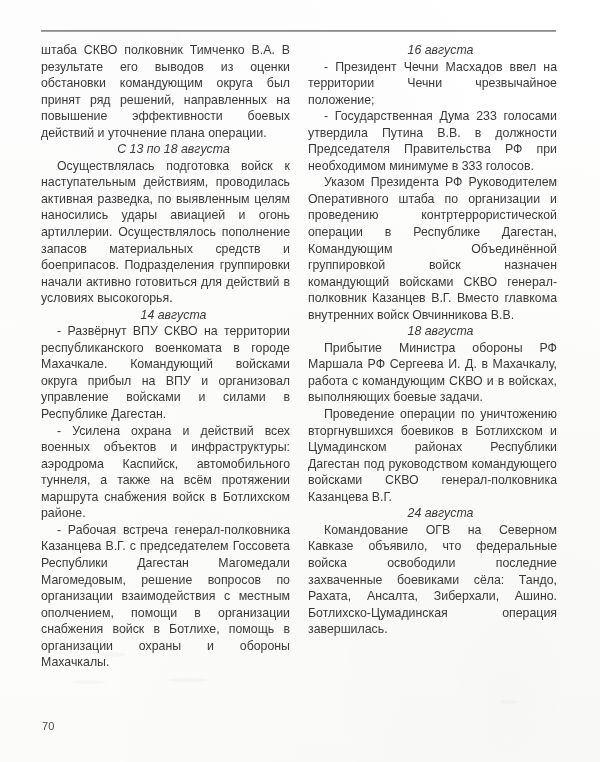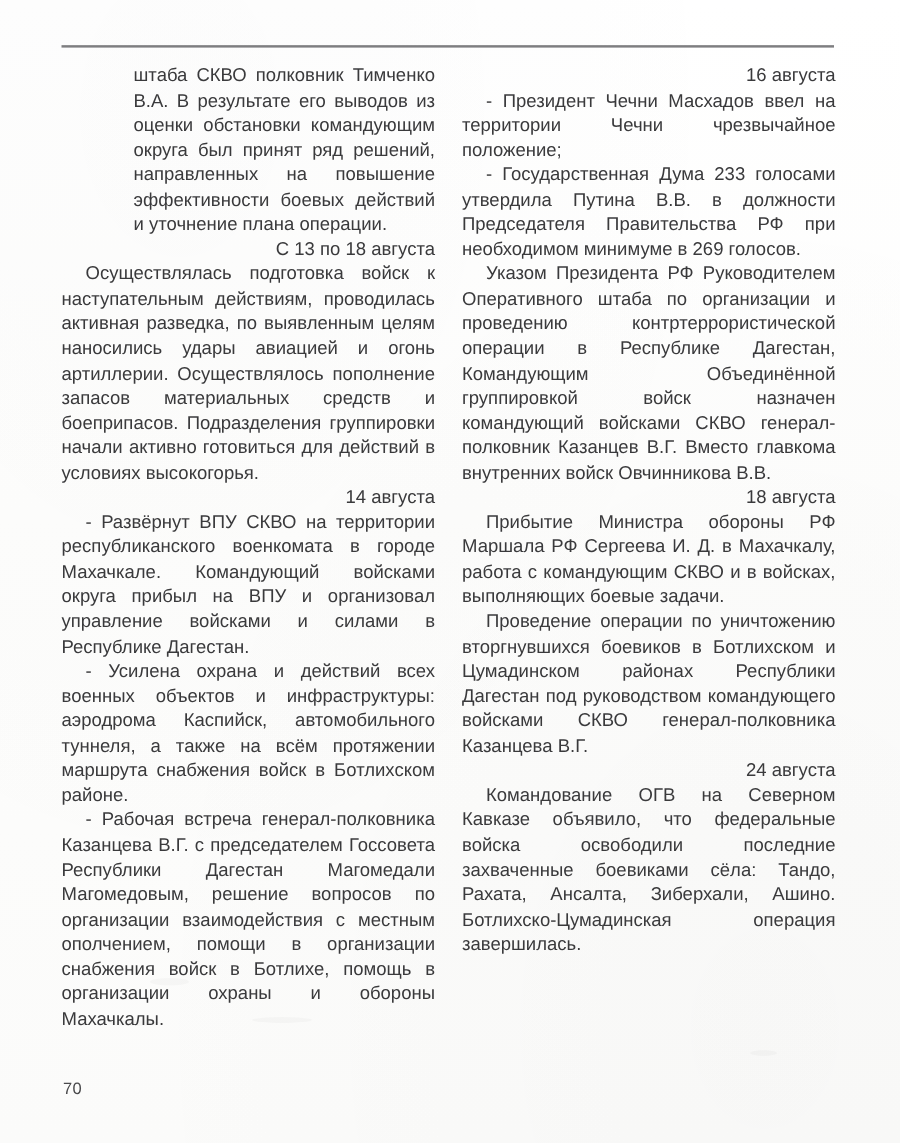--- a/index.html
+++ b/index.html
@@ -59,28 +59,28 @@
     text-justify: inter-word;
     hyphens: none;
     -webkit-hyphens: none;
   }
   .col p {
     margin: 0;
     text-indent: 16px;
   }
   .col p.noindent {
     text-indent: 0;
-    margin-left: 48px;
   }
   .heading {
     margin: 0;
-    text-align: right;
+    text-align: center;
     text-indent: 0;
     font-size: 12.35px;
     line-height: 16.55px;
+    font-style: italic;
   }
   .gap-before {
     margin-top: 16.5px;
   }
   .page-number {
     position: absolute;
     left: 42px;
     top: 719px;
     font-size: 11px;
     line-height: 14px;
@@ -109,21 +109,21 @@
         <p class="heading gap-before">С 13 по 18 августа</p>
         <p class="">Осуществлялась подготовка войск к наступательным действиям, проводилась активная разведка, по выявленным целям наносились удары авиацией и огонь артиллерии. Осуществлялось пополнение запасов материальных средств и боеприпасов. Подразделения группировки начали активно готовиться для действий в условиях высокогорья.</p>
         <p class="heading gap-before">14 августа</p>
         <p class="">- Развёрнут ВПУ СКВО на территории республиканского военкомата в городе Махачкале. Командующий войсками округа прибыл на ВПУ и организовал управление войсками и силами в Республике Дагестан.</p>
         <p class="">- Усилена охрана и действий всех военных объектов и инфраструктуры: аэродрома Каспийск, автомобильного туннеля, а также на всём протяжении маршрута снабжения войск в Ботлихском районе.</p>
         <p class="">- Рабочая встреча генерал-полковника Казанцева В.Г. с председателем Госсовета Республики Дагестан Магомедали Магомедовым, решение вопросов по организации взаимодействия с местным ополчением, помощи в организации снабжения войск в Ботлихе, помощь в организации охраны и обороны Махачкалы.</p>
       </div>
     <div class="col" id="col-right">
         <p class="heading">16 августа</p>
         <p class="">- Президент Чечни Масхадов ввел на территории Чечни чрезвычайное положение;</p>
-        <p class="">- Государственная Дума 233 голосами утвердила Путина В.В. в должности Председателя Правительства РФ при необходимом минимуме в 269 голосов.</p>
+        <p class="">- Государственная Дума 233 голосами утвердила Путина В.В. в должности Председателя Правительства РФ при необходимом минимуме в 333 голосов.</p>
         <p class="">Указом Президента РФ Руководителем Оперативного штаба по организации и проведению контртеррористической операции в Республике Дагестан, Командующим Объединённой группировкой войск назначен командующий войсками СКВО генерал-полковник Казанцев В.Г. Вместо главкома внутренних войск Овчинникова В.В.</p>
         <p class="heading gap-before">18 августа</p>
         <p class="">Прибытие Министра обороны РФ Маршала РФ Сергеева И. Д. в Махачкалу, работа с командующим СКВО и в войсках, выполняющих боевые задачи.</p>
         <p class="">Проведение операции по уничтожению вторгнувшихся боевиков в Ботлихском и Цумадинском районах Республики Дагестан под руководством командующего войсками СКВО генерал-полковника Казанцева В.Г.</p>
         <p class="heading gap-before">24 августа</p>
         <p class="">Командование ОГВ на Северном Кавказе объявило, что федеральные войска освободили последние захваченные боевиками сёла: Тандо, Рахата, Ансалта, Зиберхали, Ашино. Ботлихско-Цумадинская операция завершилась.</p>
       </div>
   </div>
 
   <div class="page-number">70</div>

